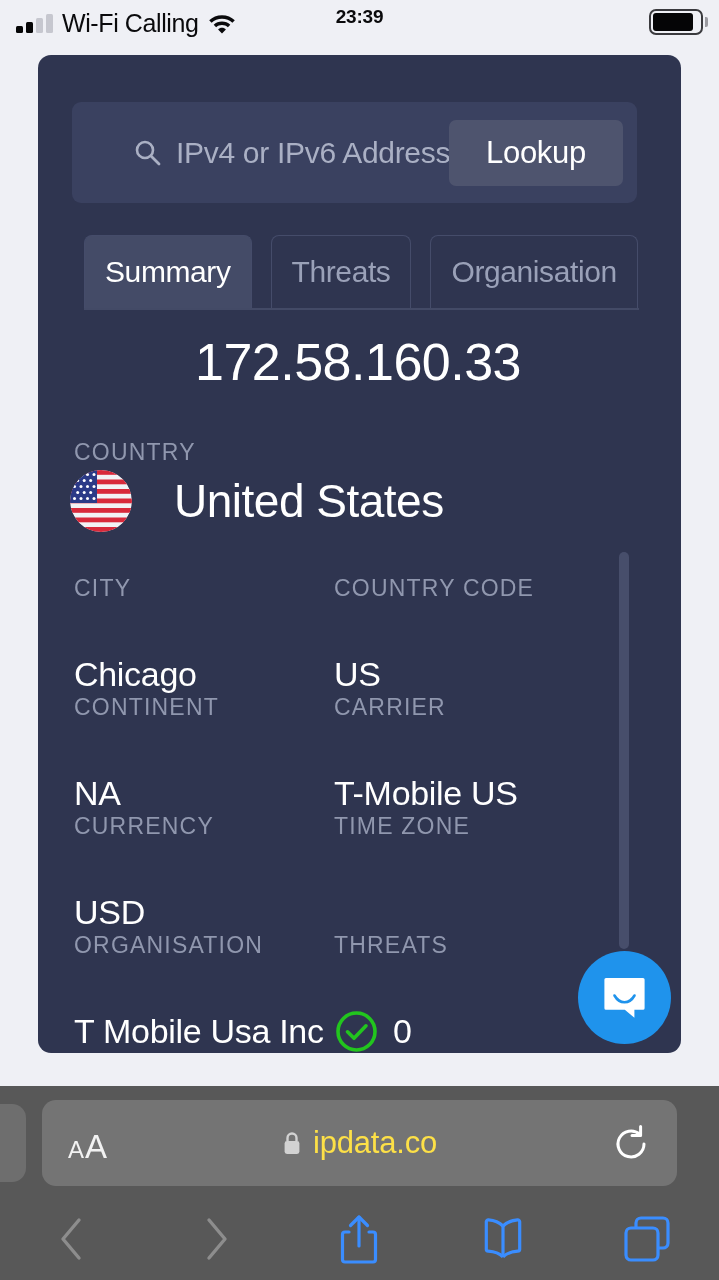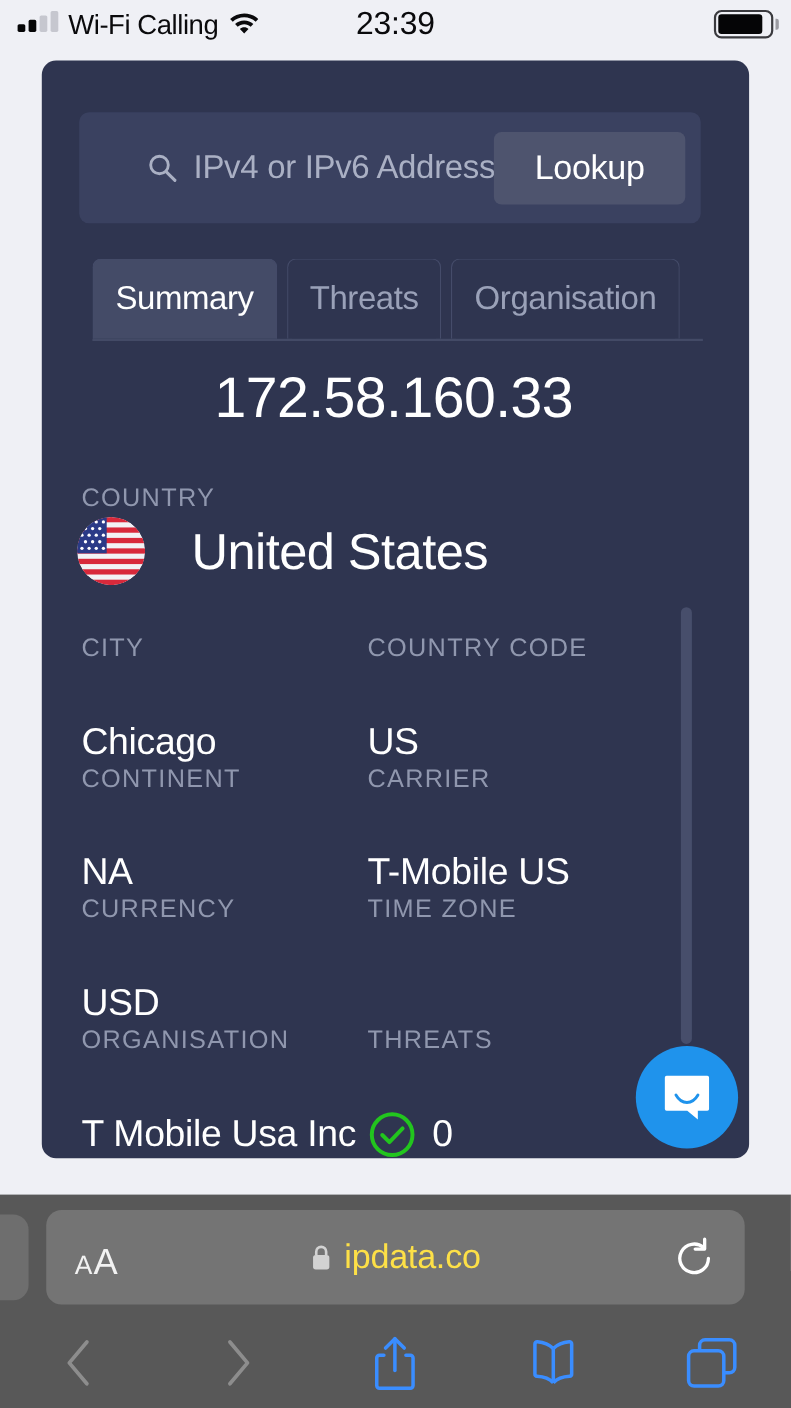--- a/index.html
+++ b/index.html
@@ -10,33 +10,33 @@
     font-family: "Liberation Sans", sans-serif;
     overflow: hidden;
   }
   #screen { position: relative; width: 719px; height: 1280px; background: #eff0f5; }
 
   
   .statusbar {
     position: absolute; left: 0; top: 0; width: 719px; height: 46px;
     display: flex; align-items: center; background: #eff0f5;
   }
-  .sb-left { display: flex; gap: 9px; margin-left: 16px; }
+  .sb-left { display: flex; align-items: center; gap: 9px; margin-left: 16px; }
   .signal { display: flex; align-items: flex-end; gap: 3px; height: 20px; }
   .signal i { display: block; width: 7px; border-radius: 1.5px; background: #c6c7cf; }
   .signal i.on { background: #060607; }
   .signal i:nth-child(1) { height: 7px; }
   .signal i:nth-child(2) { height: 11px; }
   .signal i:nth-child(3) { height: 15px; }
   .signal i:nth-child(4) { height: 19px; }
   .sb-carrier { font-size: 25px; color: #0a0a0c; letter-spacing: -0.4px; font-weight: 400; }
   .wifi-ico { width: 30px; height: 22px; display: block; }
   .sb-time {
     position: absolute; left: 0; right: 0; top: 6px; text-align: center;
-    font-size: 29px; font-weight: 400; color: #0a0a0c; letter-spacing: -0.2px;
+    font-size: 19px; font-weight: 700; color: #0a0a0c; letter-spacing: -0.2px;
   }
   .sb-right { position: absolute; right: 16px; top: 9px; display: flex; align-items: center; }
   .battery { position: relative; width: 54px; height: 26px; }
   .battery .shell {
     position: absolute; inset: 0; border: 2.5px solid #3a3a3e; border-radius: 7px;
   }
   .battery .fill {
     position: absolute; left: 4px; top: 4px; bottom: 4px; width: 40px;
     background: #050506; border-radius: 3px;
   }
@@ -71,21 +71,21 @@
     letter-spacing: -0.3px; cursor: pointer;
   }
 
   
   .tabs { position: absolute; left: 46px; top: 180px; width: 555px; height: 73px; display: flex; }
   .tab {
     height: 73px; padding: 0 20px; display: flex; align-items: center; justify-content: center;
     font-size: 30px; color: #9aa1b8; letter-spacing: -0.4px;
     border: 1px solid #454c6a; border-bottom: none; border-radius: 8px 8px 0 0;
     background: transparent; cursor: pointer; font-family: "Liberation Sans", sans-serif;
-    margin-right: 9px;
+    margin-right: 19px;
   }
   .tab.active { background: #444b67; color: #ffffff; }
   .tabs-rule {
     position: absolute; left: 46px; top: 253px; width: 555px; height: 2px; background: #434a66;
   }
 
   
   .ip-title {
     position: absolute; left: 40px; top: 277px; width: 560px;
     font-size: 52px; color: #ffffff; letter-spacing: -0.5px; font-weight: 400;

